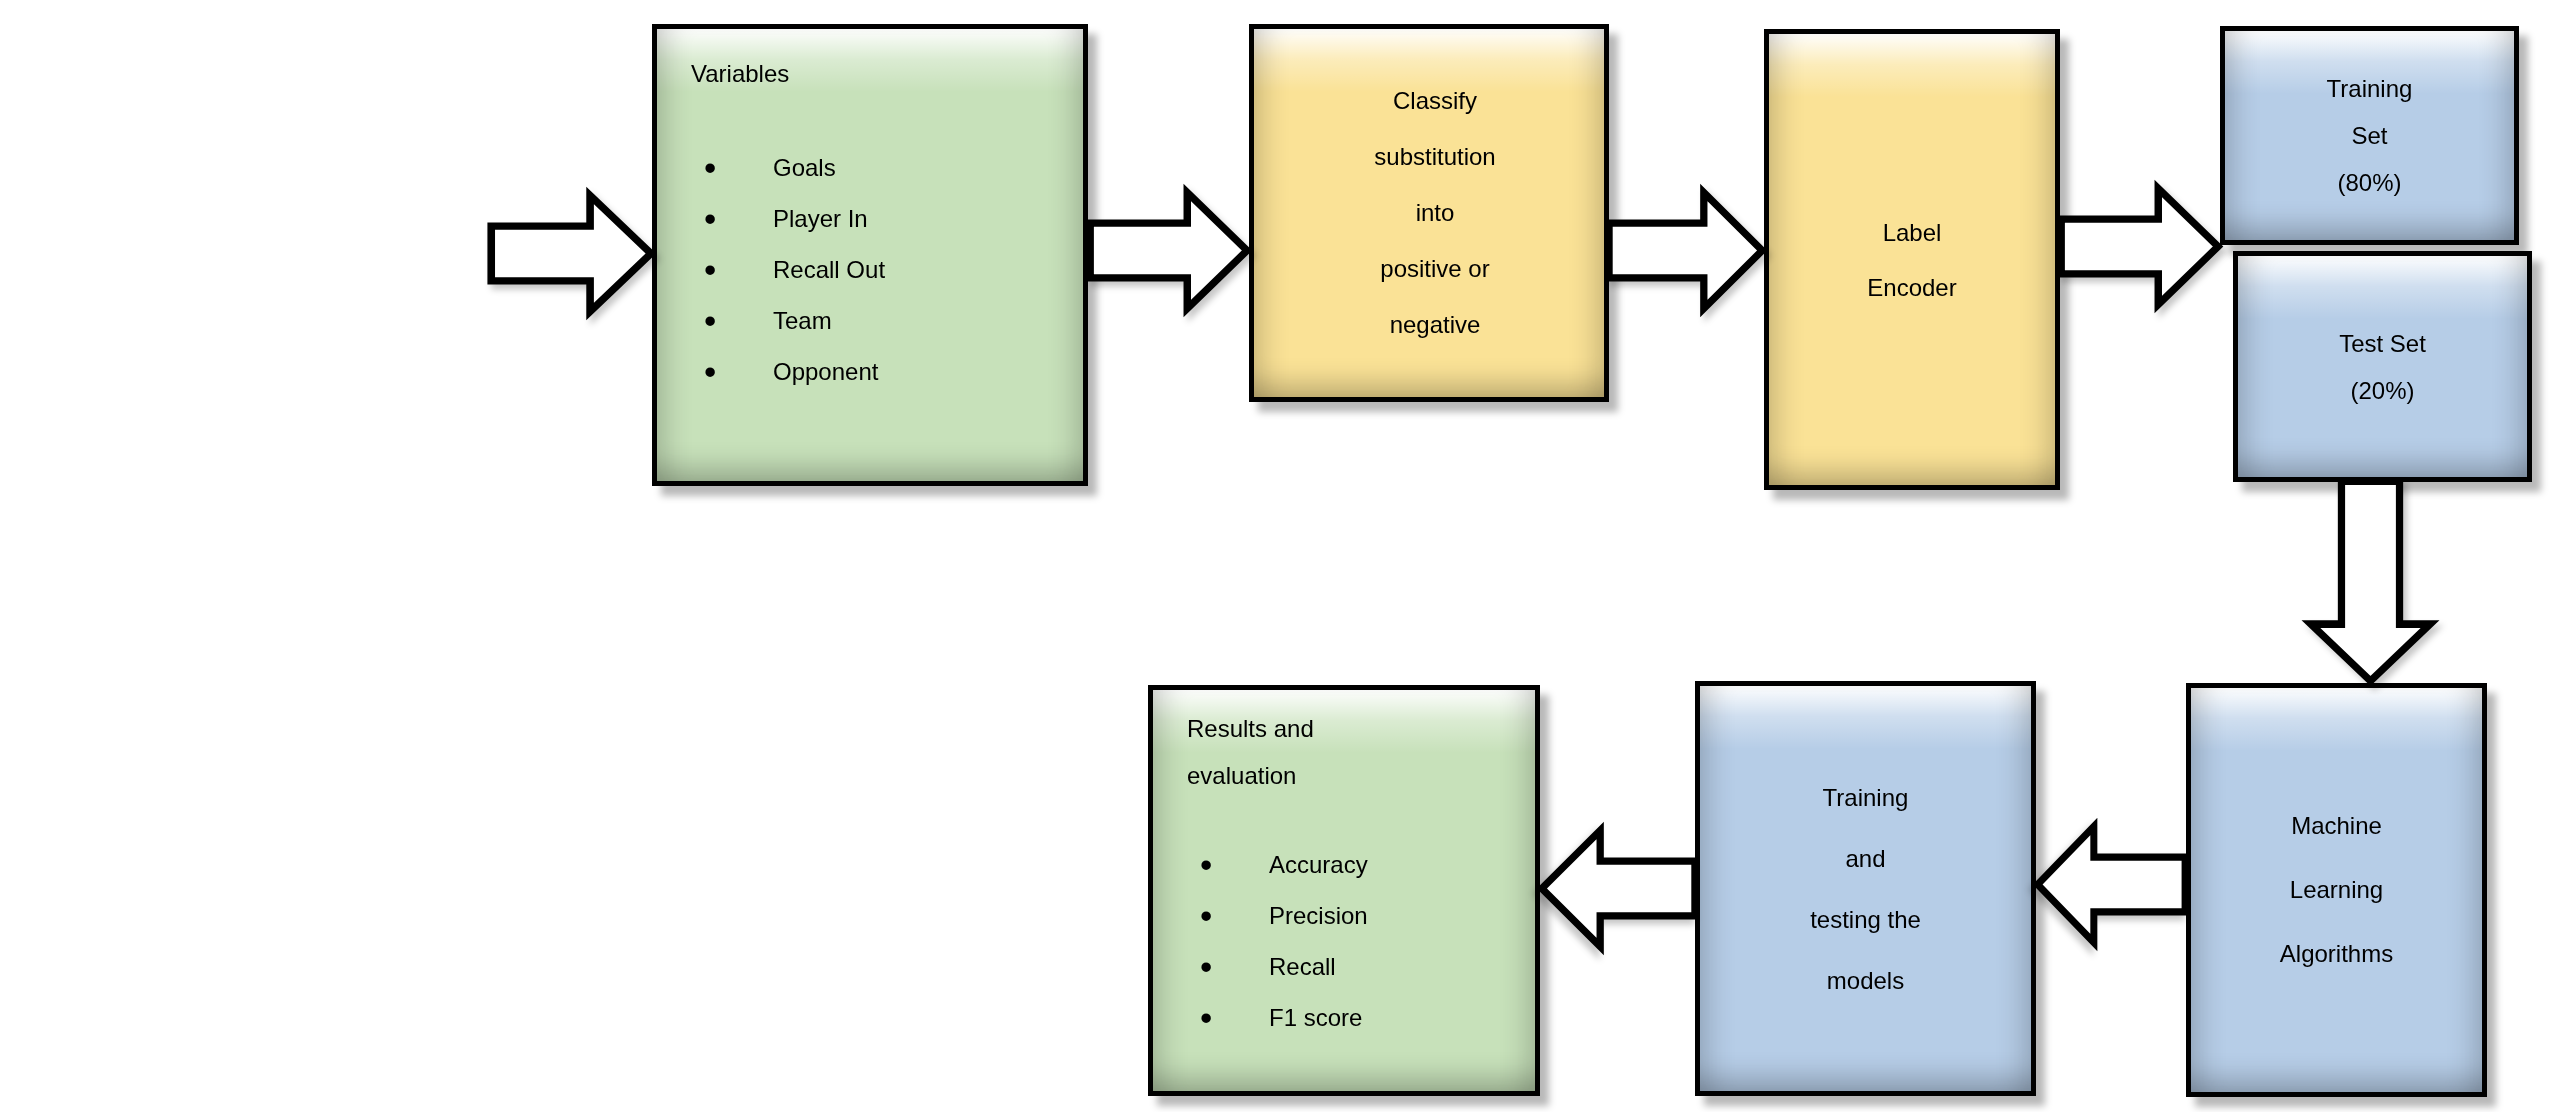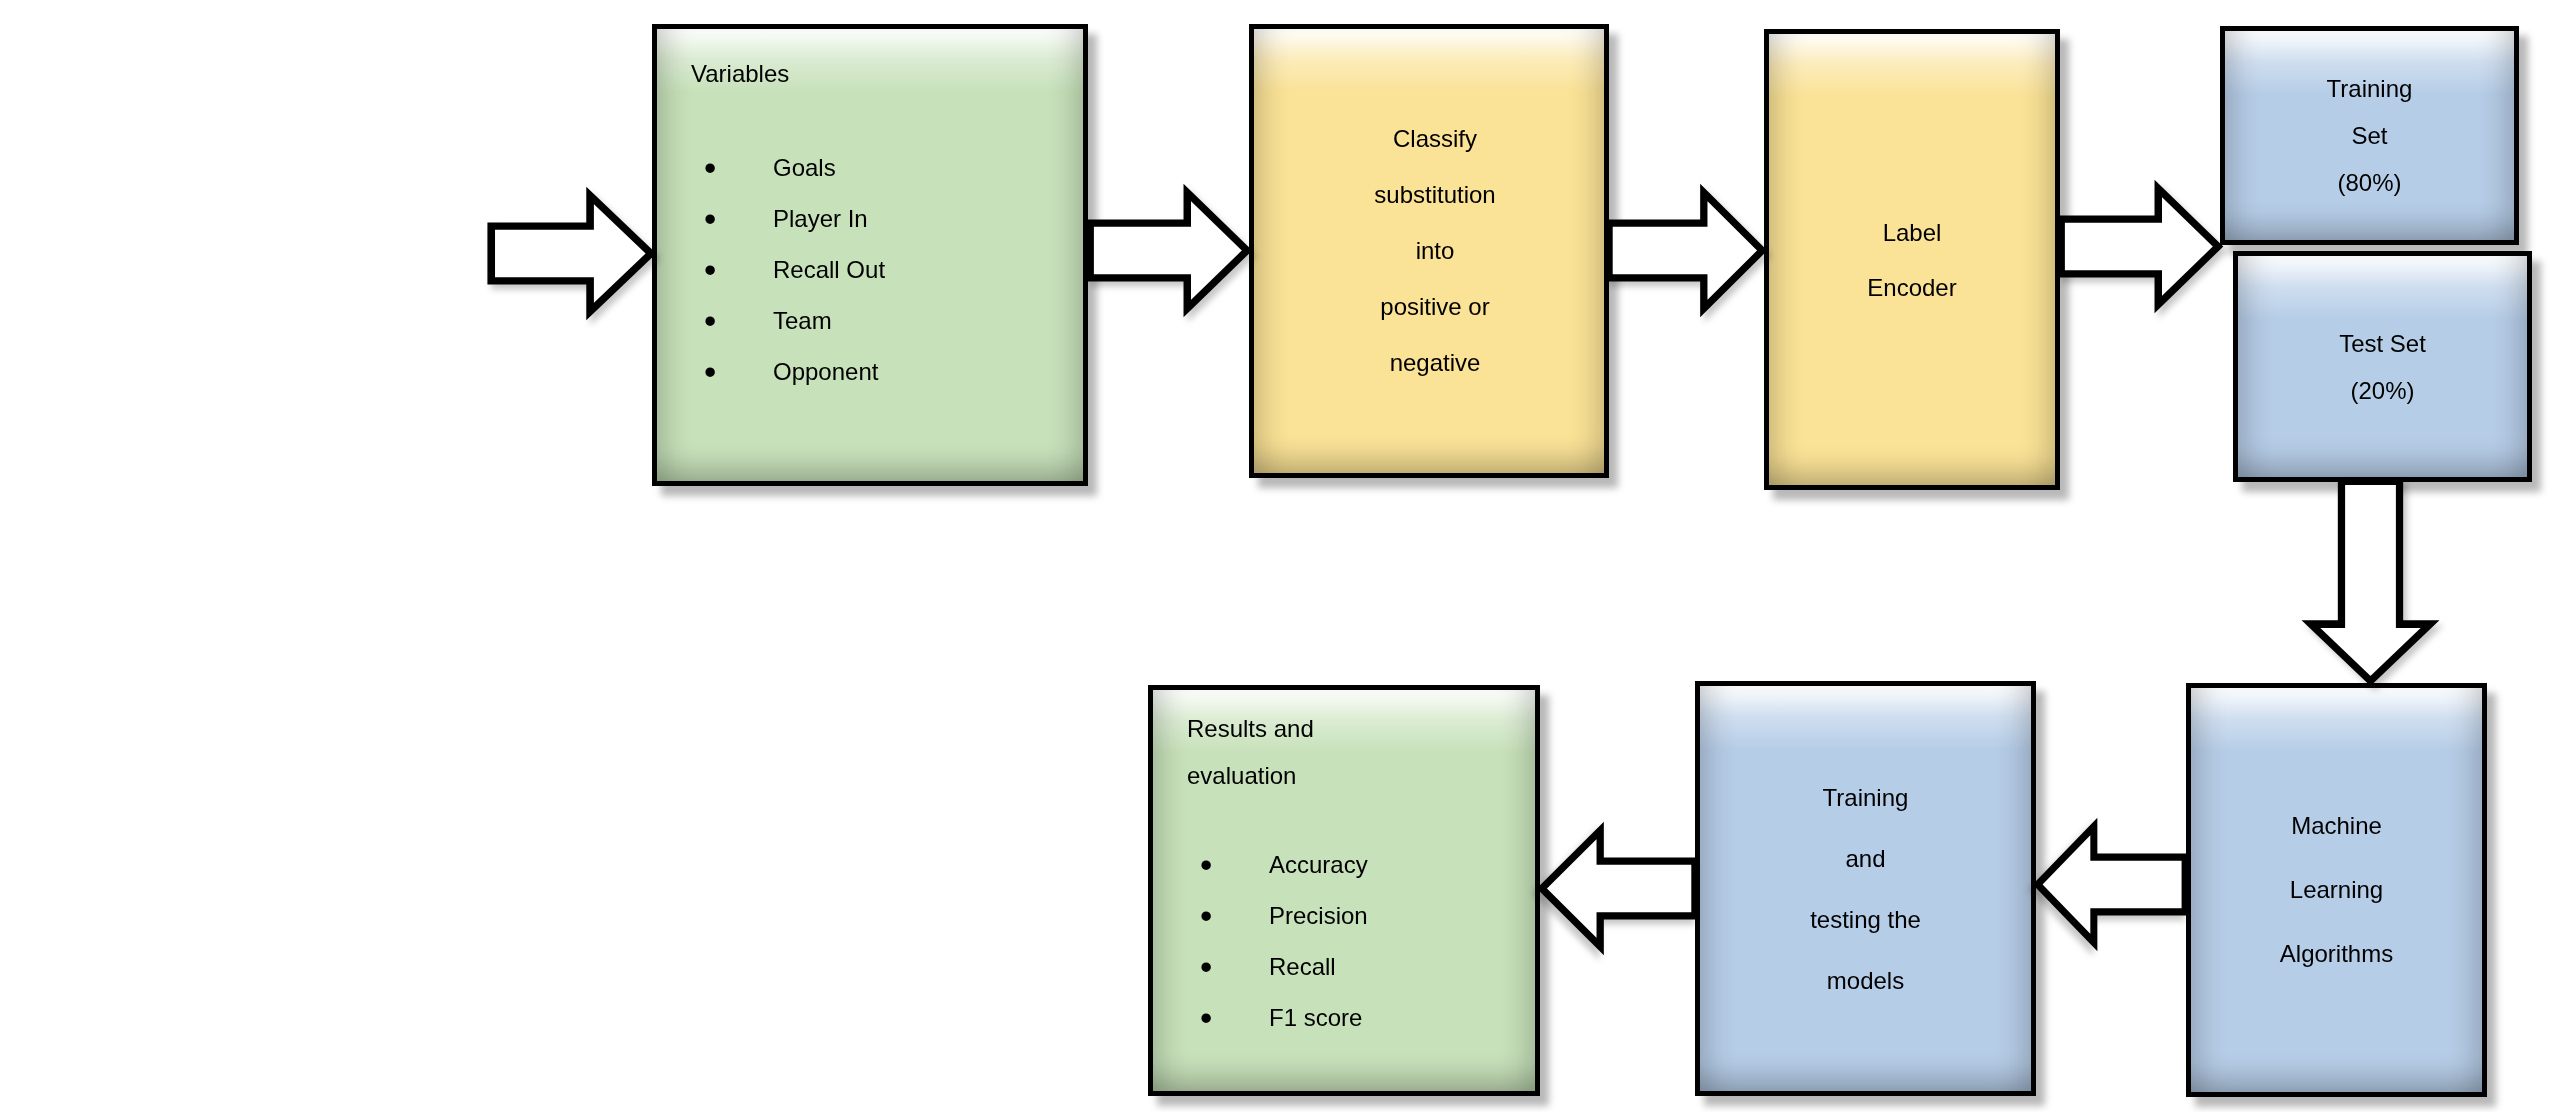--- a/index.html
+++ b/index.html
@@ -34,21 +34,21 @@
   }
   .pre{white-space:pre-line;}
   .gray  {background-color:#e9e9e9;}
   .green {background-color:#c7e1ba;}
   .yellow{background-color:#fae296;}
   .blue  {background-color:#b6cde7;}
 
   
   .b-dataset        {left:20px;  top:32px;  width:470px; height:458px;}
   .b-variables      {left:652px; top:24px;  width:436px; height:462px; padding:21px 16px 0 34px;}
-  .b-classify       {left:1249px;top:24px;  width:360px; height:454px;padding-left:12px;}
+  .b-classify       {left:1249px;top:24px;  width:360px; height:378px;padding-left:12px;}
   .b-label-encoder  {left:1764px;top:29px;  width:296px; height:461px; line-height:55px;}
   .b-training-set   {left:2220px;top:26px;  width:299px; height:219px; line-height:47px;}
   .b-test-set       {left:2220px;top:251px; width:299px; height:231px; line-height:47px;margin-left:13px;}
   .b-ml-algorithms  {left:2186px;top:683px; width:301px; height:414px; line-height:64px;}
   .b-training-testing{left:1695px;top:681px;width:341px; height:415px; line-height:61px;}
   .b-results        {left:1148px;top:685px; width:392px; height:411px; padding:14.5px 16px 0 34px;}
 
   
   .list-title{white-space:pre-line;line-height:47px;}
   ul.bullets{list-style:none;margin:45px 0 0 0;padding:0;}

